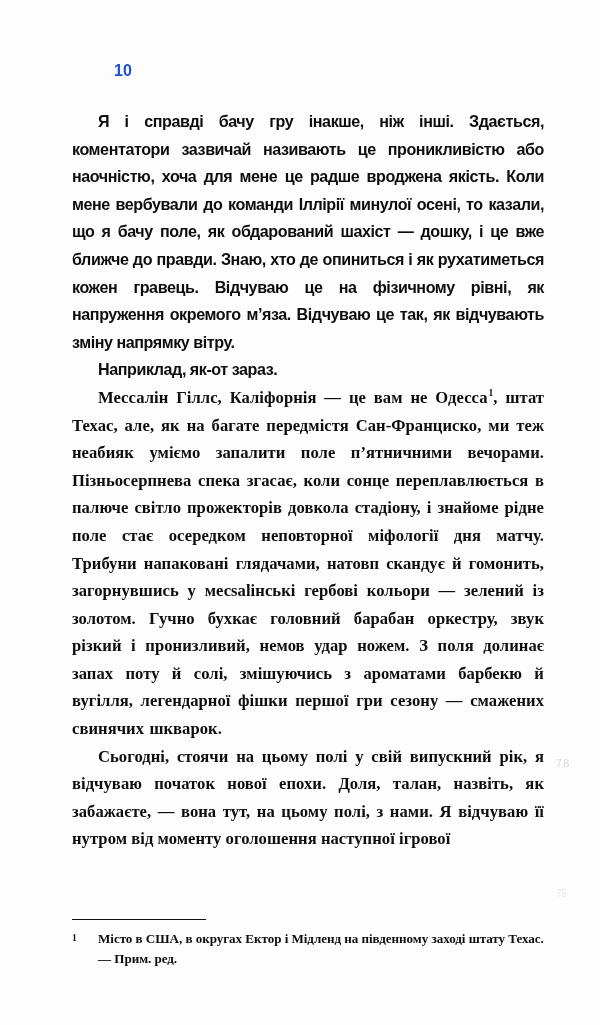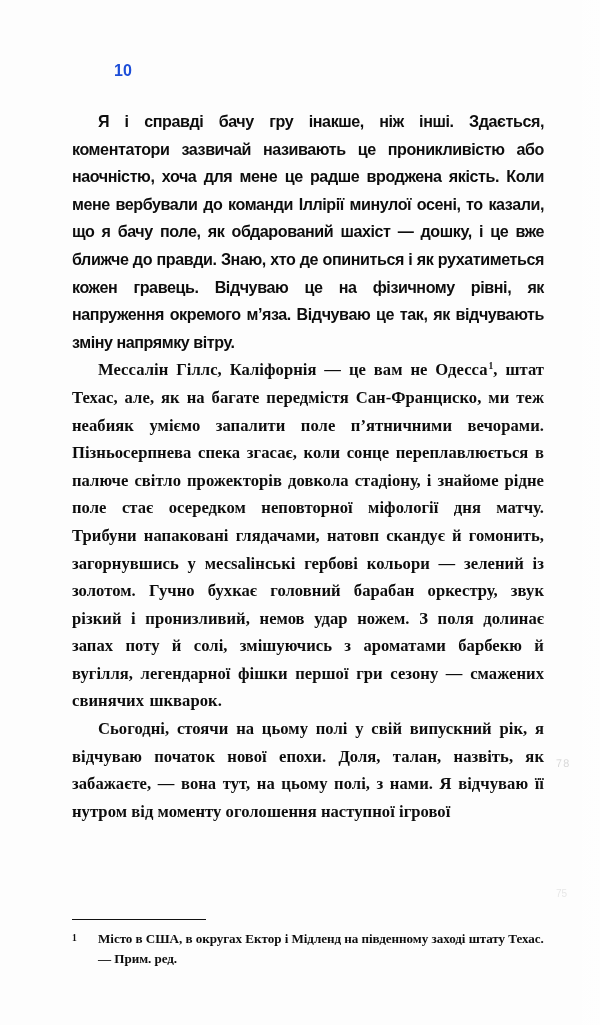--- a/index.html
+++ b/index.html
@@ -156,20 +156,21 @@
 <body>
 
 <div class="page">
 
   <div class="folio">10</div>
 
   <div class="textblock">
 
     <p class="para-a">Я і справді бачу гру інакше, ніж інші. Здається, коментатори зазвичай називають це проникливістю або наочністю, хоча для мене це радше вроджена якість. Коли мене вербували до команди Іллірії минулої осені, то казали, що я бачу поле, як обдарований шахіст — дошку, і це вже ближче до правди. Знаю, хто де опиниться і як рухатиметься кожен гравець. Відчуваю це на фізичному рівні, як напруження окремого м’яза. Відчуваю це так, як відчувають зміну напрямку вітру.</p>
 
+    <p class="para-a">Наприклад, як-от зараз.</p>
 
     <p class="para-b wide"><span>Мессалін Гіллс, Каліфорнія — це вам не Одесса</span><sup class="fn-ref">1</sup><span>, штат Техас, але, як на багате передмістя Сан-Франциско, ми теж неабияк уміємо запалити поле п’ятничними вечорами. Пізньосерпнева спека згасає, коли сонце переплавлюється в палюче світло прожекторів довкола стадіону, і знайоме рідне поле стає осередком неповторної міфології дня матчу. Трибуни напаковані глядачами, натовп скандує й гомонить, загорнувшись у месsalінські гербові кольори — зелений із золотом. Гучно бухкає головний барабан оркестру, звук різкий і пронизливий, немов удар ножем. З поля долинає запах поту й солі, змішуючись з ароматами барбекю й вугілля, легендарної фішки першої гри сезону — смажених свинячих шкварок.</span></p>
 
     <p class="para-b">Сьогодні, стоячи на цьому полі у свій випускний рік, я відчуваю початок нової епохи. Доля, талан, назвіть, як забажаєте, — вона тут, на цьому полі, з нами. Я відчуваю її нутром від моменту оголошення наступної ігрової</p>
 
   </div>
 
   <div class="scan-ghost">78</div>
   <div class="scan-ghost2">75</div>
 

